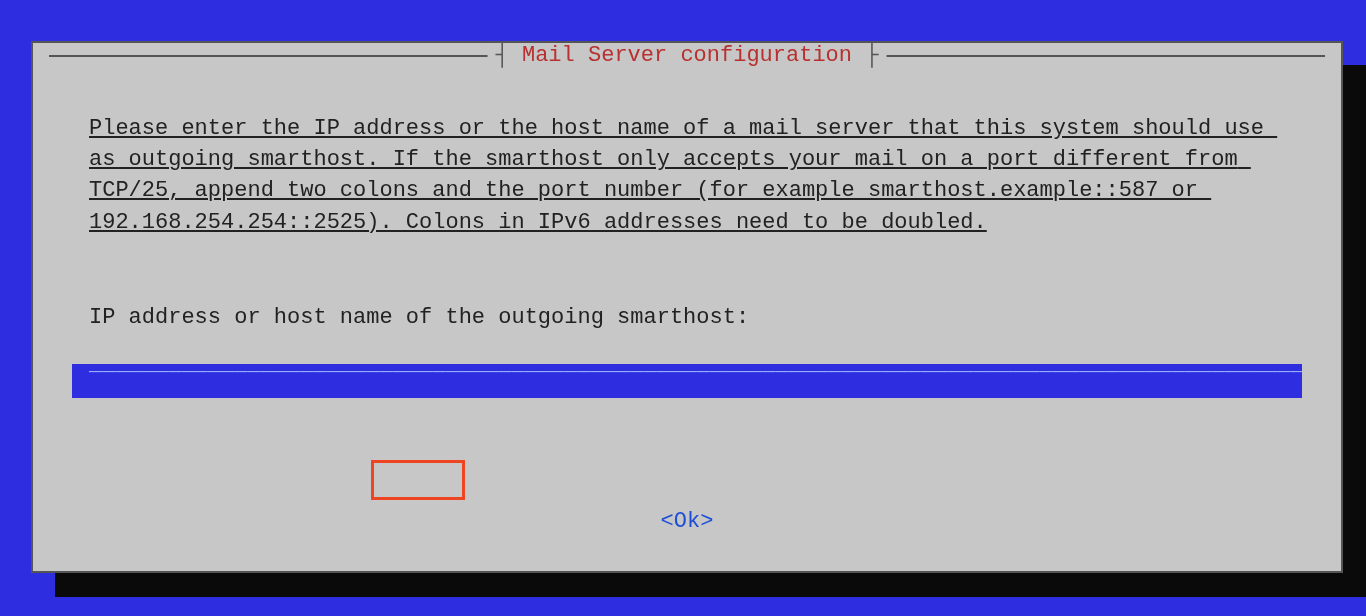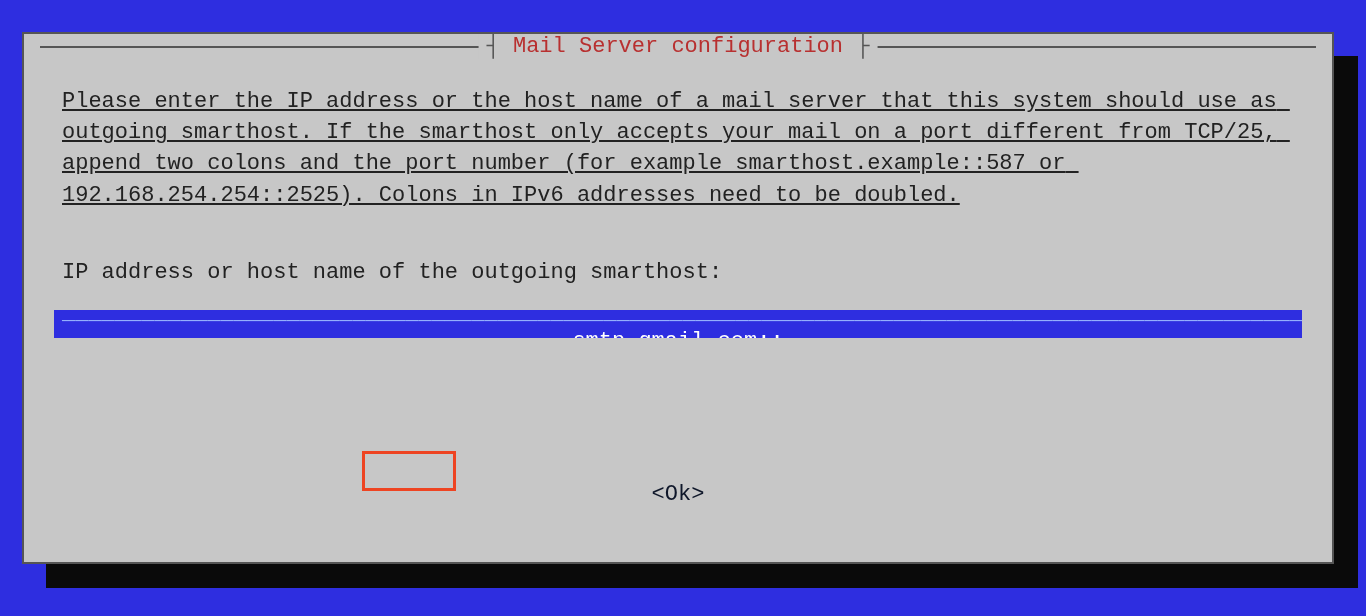--- a/index.html
+++ b/index.html
@@ -1,17 +1,17 @@
 <!DOCTYPE html>
 <html><head>
   <meta charset="utf-8">
   <style>
     * {
       margin: 0;
-      padding: 8px;
+      padding: 17px;
       box-sizing: border-box;
     }
     body {
       background: #2e2ee0;
       font-family: 'Courier New', Courier, monospace;
       font-size: 22px;
       width: 1366px;
       height: 616px;
       position: relative;
       overflow: hidden;
@@ -107,21 +107,21 @@
       overflow: hidden;
       font-size: 22px;
       letter-spacing: 0px;
     }
     .button-row {
       position: absolute;
       top: 432px;
       left: 22px;
       right: 22px;
       display: flex;
-      color: #0f172a;
+      color: #1d4ed8;
     }
     .btn-wrap {
       flex: 1;
       text-align: center;
     }
     .btn {
       display: inline-block;
       padding: 0 2px;
     }
     .highlight-box {

